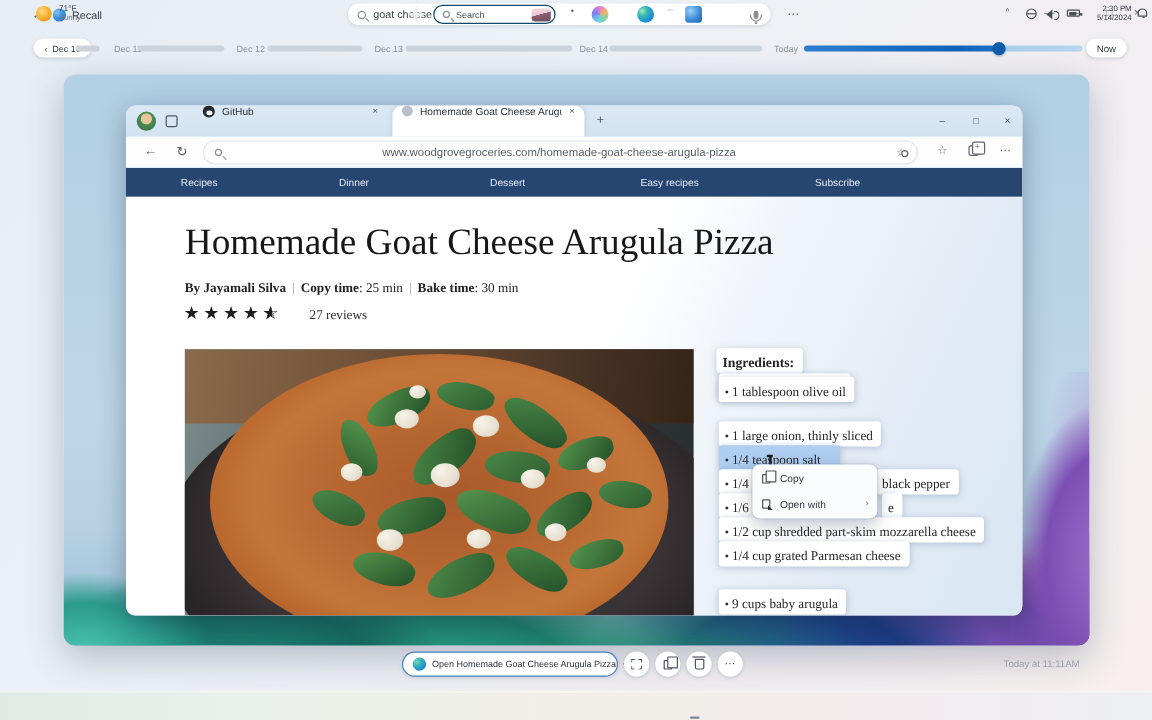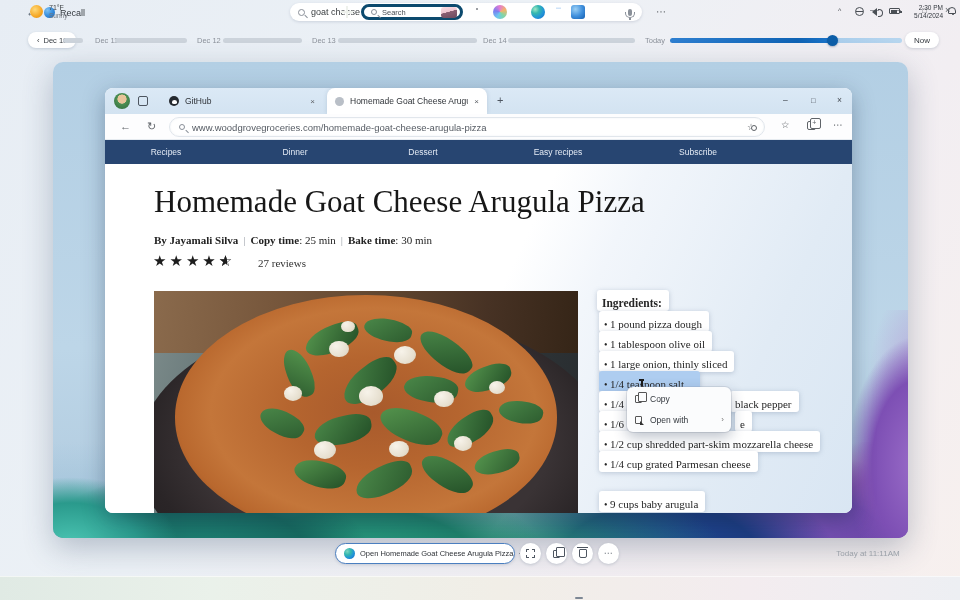--- a/index.html
+++ b/index.html
@@ -60,42 +60,42 @@
       radial-gradient(ellipse 95px 170px at 118% 68%, #9b6ec9 0%, #7d4fb4 50%, rgba(125,79,180,0) 76%),
       radial-gradient(ellipse 75px 130px at 122% 28%, #b7a6d9 0%, rgba(183,166,217,0) 70%); }
 
   
   .browser { left:52px; top:26px; width:747px; height:425px; border-radius:8px; background:#fff;
     overflow:hidden; box-shadow:0 6px 22px rgba(20,40,70,.35); }
   .tabstrip { left:0; top:0; right:0; height:26px; background:linear-gradient(#dbe9f6,#d3e3f1); }
   .avatar { left:9px; top:5px; width:16px; height:16px; border-radius:50%;
     background:radial-gradient(circle at 50% 38%, #e8c49a 0%, #e8c49a 34%, #4c8f53 38%, #2f6b3c 100%); }
   .tab-overview { left:33px; top:8px; width:10px; height:10px; border:1.4px solid #4d5560; border-radius:2px; }
-  .tab { top:0; height:26px; display:flex; align-items:center; gap:6px; padding:0 8px; }
+  .tab { top:0; height:26px; display:flex; align-items:flex-start; gap:6px; padding:0 8px; }
   .tab-inactive { left:56px; width:162px; }
   .tab-active { left:222px; width:160px; background:#fff; border-radius:8px 8px 0 0;
     box-shadow:0 0 4px rgba(60,90,120,.18); }
   .gh-icon { width:10px; height:10px; border-radius:50%; background:#24292f; position:relative; flex:0 0 auto; }
   .gh-icon::after { content:""; position:absolute; left:2.5px; top:3.5px; width:5px; height:4px;
     background:#fff; border-radius:50% 50% 40% 40%; }
   .fav-dot { width:9px; height:9px; border-radius:50%; background:#b9bfc7; flex:0 0 auto; }
   .tab-title { font-size:8.5px; color:#2f3338; white-space:nowrap; overflow:hidden;
     text-overflow:clip; flex:1; }
   .tab-x { font-size:8px; color:#5f6368; }
   .newtab { left:392px; top:6px; font-size:11px; color:#4d5560; }
   .b-ctl { top:7px; font-size:8.5px; color:#444a52; }
   .b-min { left:678px; } .b-max { left:706px; font-size:7.5px; top:8px; } .b-close { left:732px; }
 
   .btoolbar { left:0; top:26px; right:0; height:26px; background:#fdfdfe; border-bottom:1px solid #e6ebf0; }
   .nav-arrow { top:32px; font-size:11px; color:#5f6368; }
   .url-pill { left:64px; top:29px; width:596px; height:20px; background:#fff; border:1px solid #e1e6ec;
     border-radius:10px; display:flex; align-items:center; padding:0 9px; gap:7px;
     box-shadow:inset 0 0 2px rgba(120,140,160,.12); }
   .url-text { font-size:9.5px; color:#555b63; white-space:nowrap; overflow:hidden; flex:1;
-    text-decoration:underline dotted #4e8fd6; text-underline-offset:2.5px; }
+    text-decoration:underline dotted #4e8fd6; text-underline-offset:2.5px;text-align:center; }
   .bk-star { font-size:9px; color:#5f6368; position:relative; }
   .bk-star::after { content:""; position:absolute; right:-2px; bottom:1px; width:4px; height:4px;
     border:1px solid #5f6368; border-radius:50%; background:#fff; }
   .tb-icon { top:31px; font-size:9.5px; color:#5f6368; }
   .fb-star { left:676px; }
   .coll { left:702px; top:33px; width:9px; height:9px; border:1.2px solid #5f6368; border-radius:2px; }
   .coll::before { content:""; position:absolute; left:2px; top:-4px; width:9px; height:9px;
     border:1.2px solid #5f6368; border-radius:2px; background:#fdfdfe; }
   .coll::after { content:"+"; position:absolute; left:4.2px; top:-3px; font-size:7px; color:#5f6368; }
   .tb-dots { left:728px; letter-spacing:.5px; }
@@ -176,21 +176,21 @@
   .taskbar { left:0; right:0; bottom:0; height:24px;
     background:linear-gradient(90deg,#e0eae4 0%,#eaf1ea 22%,#f1eee7 52%,#f3ecef 78%,#edeff3 100%);
     border-top:1px solid rgba(255,255,255,.6); }
   .sun { left:30px; top:5px; width:13px; height:13px; border-radius:50%;
     background:radial-gradient(circle at 38% 35%, #ffd978 0%, #f5a623 60%, #e08b12 100%); }
   .w-temp { left:49px; top:4px; font-size:7px; color:#3c4043; }
   .w-cond { left:49px; top:12px; font-size:6.5px; color:#70757c; }
   .win-logo { left:341px; top:6px; width:12px; height:12px; background:#1474d4; position:relative; border-radius:1px; }
   .win-logo::before { content:""; position:absolute; left:5.2px; top:0; width:1.6px; height:12px; background:#eef1ec; }
   .win-logo::after { content:""; position:absolute; top:5.2px; left:0; height:1.6px; width:12px; background:#eef1ec; }
-  .tb-search { left:361px; top:4px; width:102px; height:16px; background:#fff; border:3px solid #0c4a6e;
+  .tb-search { left:361px; top:4px; width:102px; height:16px; background:#fff; border:1px solid #0c4a6e;
     border-radius:8px; display:flex; align-items:center; padding:0 3px 0 7px; gap:5px; }
   .tb-search .mag { width:6px; height:6px; }
   .tb-search-label { font-size:7.5px; color:#4a4f55; flex:1; }
   .tb-search-img { width:16px; height:11px; border-radius:3px;
     background:linear-gradient(165deg,#f9dde4 0%,#efc6d2 44%,#8a5f73 46%,#6d4a5e 100%); }
   .tk { top:5px; width:14px; height:14px; }
   .tv-i { background:#2f343b; border-radius:2px; position:relative; }
   .tv-i::after { content:""; position:absolute; left:3px; top:3px; right:-2px; bottom:-2px;
     background:#f4f1ec; border:1.5px solid #565c64; border-radius:2px; }
   .cop-i { border-radius:50%;
@@ -351,21 +351,21 @@
           <div class="abs cheese" style="left: 335px; top: 90px; width: 16px; height: 13.12px;"></div>
           <div class="abs cheese" style="left: 160px; top: 150px; width: 22px; height: 18.04px;"></div>
           <div class="abs cheese" style="left: 235px; top: 150px; width: 20px; height: 16.4px;"></div>
           <div class="abs cheese" style="left: 300px; top: 145px; width: 18px; height: 14.76px;"></div>
           <div class="abs cheese" style="left: 187px; top: 30px; width: 14px; height: 11.48px;"></div>
         </div>
     </div>
 
     <span class="chip hdr" style="left:492px;top:202px">Ingredients:</span>
     <span class="chip bullet" style="left:494px;top:223px">1 pound pizza dough</span>
-    <span class="chip bullet" style="left:494px;top:243px">1 tablespoon olive oil</span>
+    <span class="chip bullet" style="left:494px;top:226px">1 tablespoon olive oil</span>
     <span class="chip bullet" style="left:494px;top:263px">1 large onion, thinly sliced</span>
     <span class="chip bullet selected" style="left:494px;top:283px;padding-right:16px">1/4 teaspoon salt</span>
     <span class="abs cursor-ibeam"></span>
     <span class="chip bullet" style="left:494px;top:303px">1/4</span>
     <span class="chip" style="left:625px;top:303px">black pepper</span>
     <span class="chip bullet" style="left:494px;top:323px">1/6</span>
     <span class="chip" style="left:630px;top:323px">e</span>
     <span class="chip bullet" style="left:494px;top:343px">1/2 cup shredded part-skim mozzarella cheese</span>
     <span class="chip bullet" style="left:494px;top:363px">1/4 cup grated Parmesan cheese</span>
     <span class="chip bullet" style="left:494px;top:403px">9 cups baby arugula</span>

